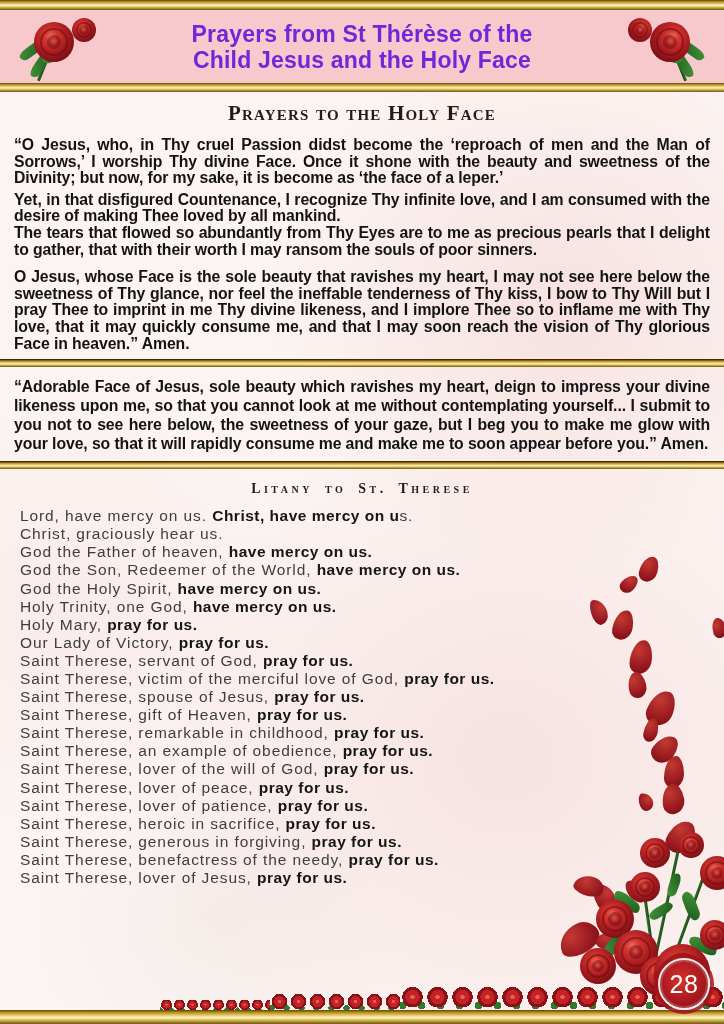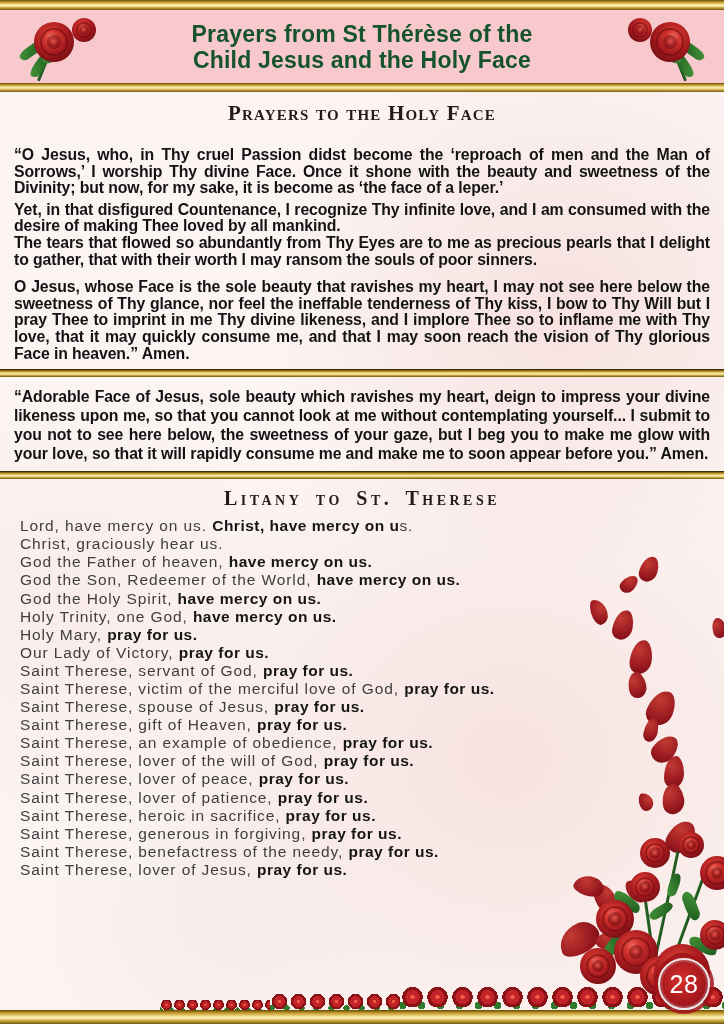--- a/index.html
+++ b/index.html
@@ -12,41 +12,41 @@
       radial-gradient(260px 240px at 30% 90%, rgba(240,230,226,.5), rgba(240,230,226,0) 70%),
       #fbf4f2;}
   .gold-bar{width:100%;background:linear-gradient(180deg,#5e4708 0%,#b98f24 18%,#f3dd8a 45%,#fcf6c8 55%,#d9b84e 72%,#6d5410 100%);}
   .bar-top{height:10px;}
   .bar-under-header{height:9px;}
   .divider{height:7px;margin-top:8px;box-shadow:0 -1px 0 #3a2c06;}
   .bar-bottom{position:absolute;left:0;top:1010px;height:14px;z-index:5;}
 
   
   .hdr{position:relative;height:73px;background:#f8c9cc;display:flex;align-items:center;justify-content:center;}
-  .hdr h1{margin:0;text-align:center;font-size:23px;line-height:26px;font-weight:700;color:#14532d;letter-spacing:.2px;}
+  .hdr h1{margin:0;text-align:center;font-size:23px;line-height:26px;font-weight:700;color:#6d28d9;letter-spacing:.2px;}
   .corner-rose{position:absolute;top:4px;width:112px;height:68px;}
   .corner-rose.left{left:12px;}
   .corner-rose.right{right:12px;transform:scaleX(-1);}
   .rose{position:absolute;border-radius:50%;
     background:radial-gradient(circle at 42% 36%, #ef6a5f 0%, #d3372f 18%, #a81b20 48%, #7c1015 74%, #5c090d 100%);}
   .rose::before{content:"";position:absolute;inset:16%;border-radius:50%;border:2px solid rgba(110,9,13,.55);}
   .rose::after{content:"";position:absolute;inset:38%;border-radius:50%;
     background:radial-gradient(circle at 45% 40%, #e2544a, #8f1217 72%);box-shadow:0 0 0 2px rgba(88,5,9,.4);}
   .leaf{position:absolute;background:linear-gradient(135deg,#46953a,#1b5a1e);border-radius:60% 8px 60% 8px;}
   .stem{position:absolute;background:linear-gradient(90deg,#2c6f29,#174c19);border-radius:2px;}
 
   
   .sec-heading{margin:8px 0 0;text-align:center;font-family:"Liberation Serif",serif;font-variant:small-caps;
     font-weight:700;font-size:21px;line-height:27px;color:#241a16;letter-spacing:1.2px;}
-  .litany-heading{margin-top:6px;letter-spacing:3.5px;word-spacing:5px;font-size:20px;}
+  .litany-heading{margin-top:6px;letter-spacing:3.5px;word-spacing:5px;font-size:14px;}
 
   
   main{position:relative;z-index:2;}
   .para{margin:0 14px;font-size:15.8px;line-height:16.6px;font-weight:700;color:#131313;text-align:justify;letter-spacing:-.1px;}
-  .p1{margin-top:20px;}
+  .p1{margin-top:10px;}
   .p2{margin-top:5px;}
   .p4{margin-top:11px;}
   .quote-para{margin:10px 14px 0;font-size:15.8px;line-height:19px;font-weight:700;color:#131313;text-align:justify;letter-spacing:-.1px;}
 
   
   .litany{margin:5px 0 0 20px;}
   .litany-line{font-size:15.5px;line-height:18.1px;color:#3e3e3e;letter-spacing:.9px;white-space:nowrap;}
   .litany-line .b{font-weight:700;color:#151515;letter-spacing:.5px;text-align:center;}
 
   
@@ -124,20 +124,21 @@
         <div class="litany-line"><span>God the Father of heaven, </span><span class="b">have mercy on us.</span><span></span></div>
         <div class="litany-line"><span>God the Son, Redeemer of the World, </span><span class="b">have mercy on us.</span><span></span></div>
         <div class="litany-line"><span>God the Holy Spirit, </span><span class="b">have mercy on us.</span><span></span></div>
         <div class="litany-line"><span>Holy Trinity, one God, </span><span class="b">have mercy on us.</span><span></span></div>
         <div class="litany-line"><span>Holy Mary, </span><span class="b">pray for us.</span><span></span></div>
         <div class="litany-line"><span>Our Lady of Victory, </span><span class="b">pray for us.</span><span></span></div>
         <div class="litany-line"><span>Saint Therese, servant of God, </span><span class="b">pray for us.</span><span></span></div>
         <div class="litany-line"><span>Saint Therese, victim of the merciful love of God, </span><span class="b">pray for us.</span><span></span></div>
         <div class="litany-line"><span>Saint Therese, spouse of Jesus, </span><span class="b">pray for us.</span><span></span></div>
         <div class="litany-line"><span>Saint Therese, gift of Heaven, </span><span class="b">pray for us.</span><span></span></div>
+        <div class="litany-line"><span>Saint Therese, remarkable in childhood, </span><span class="b">pray for us.</span><span></span></div>
         <div class="litany-line"><span>Saint Therese, an example of obedience, </span><span class="b">pray for us.</span><span></span></div>
         <div class="litany-line"><span>Saint Therese, lover of the will of God, </span><span class="b">pray for us.</span><span></span></div>
         <div class="litany-line"><span>Saint Therese, lover of peace, </span><span class="b">pray for us.</span><span></span></div>
         <div class="litany-line"><span>Saint Therese, lover of patience, </span><span class="b">pray for us.</span><span></span></div>
         <div class="litany-line"><span>Saint Therese, heroic in sacrifice, </span><span class="b">pray for us.</span><span></span></div>
         <div class="litany-line"><span>Saint Therese, generous in forgiving, </span><span class="b">pray for us.</span><span></span></div>
         <div class="litany-line"><span>Saint Therese, benefactress of the needy, </span><span class="b">pray for us.</span><span></span></div>
         <div class="litany-line"><span>Saint Therese, lover of Jesus, </span><span class="b">pray for us.</span><span></span></div>
       </div>
   </main>

